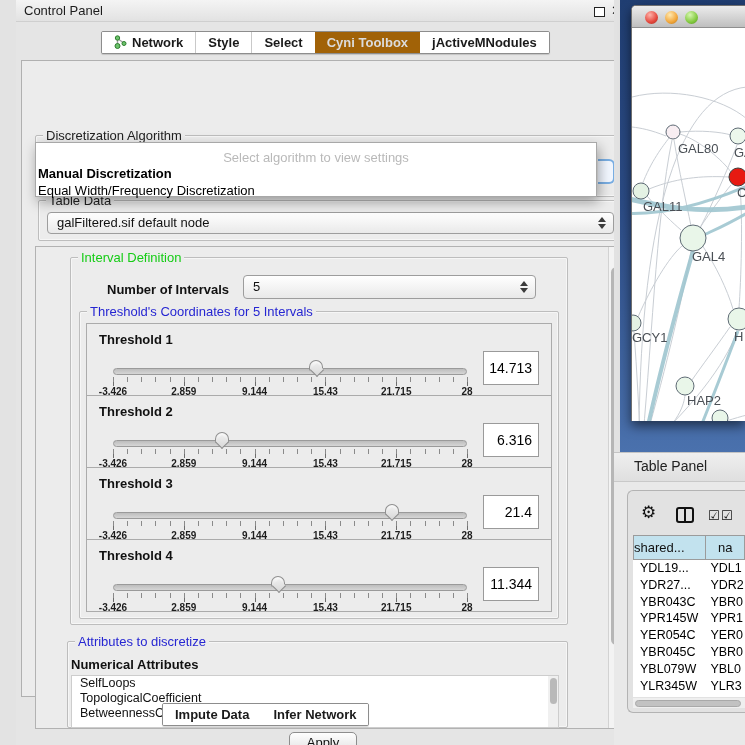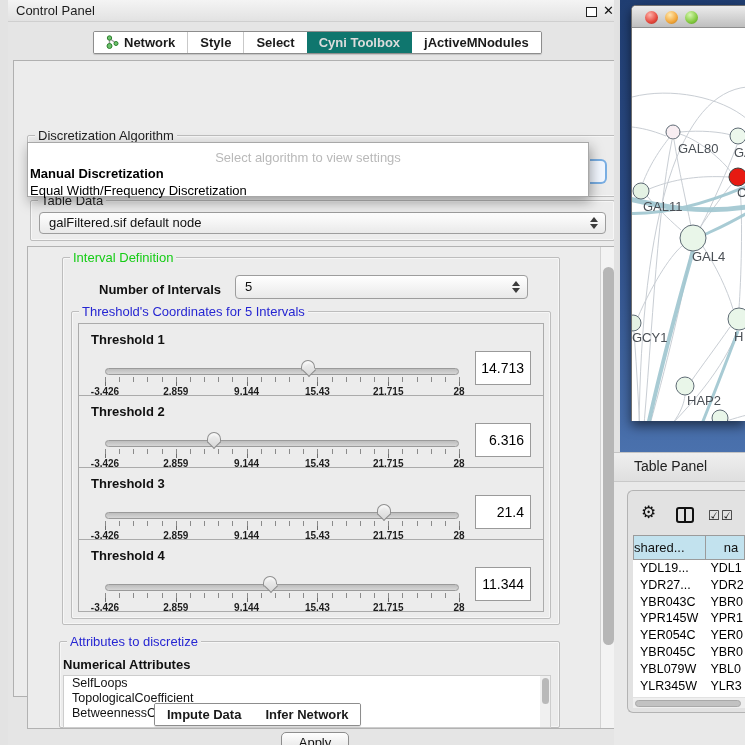--- a/index.html
+++ b/index.html
@@ -1,33 +1,33 @@
 <!DOCTYPE html>
 <html><head>
 <meta charset="utf-8">
 <style>
   * { margin:0; padding:0; box-sizing:border-box; }
   html,body { width:745px; height:745px; overflow:hidden;
     font-family:"Liberation Sans","DejaVu Sans",sans-serif; background:#e3e3e3; }
   .abs { position:absolute; }
 
   
-  #control-panel { left:8px; top:0; width:614px; height:745px; background:#e5e5e5; }
+  #control-panel { left:16px; top:0; width:614px; height:745px; background:#e5e5e5; }
   #cp-titlebar { left:0; top:0; width:614px; height:22px;
     background:linear-gradient(#f4f4f4,#e2e2e2); border-bottom:1px solid #cfcfcf; }
   #cp-title { left:8px; top:3px; font-size:13px; color:#1c1c1c; }
   #float-icon { left:578px; top:7px; width:11px; height:10px; border:1.5px solid #222; background:#fff; }
   #close-icon { left:595px; top:3px; font-size:13px; font-weight:bold; color:#111; cursor:default; }
 
   .tabbar { display:flex; height:23px; background:#fff; border:1px solid #8d8d8d;
     border-radius:2px; overflow:hidden; box-shadow:0 1px 1px rgba(0,0,0,.15); }
   .tab { font-size:13px; font-weight:bold; color:#1a1a1a; line-height:21px;
     padding:0 12px; white-space:nowrap; background:#fff; }
   .tab.sep { border-left:1px solid #c9c9c9; }
-  .tab.selected { background:#0f766e; color:#dcdcdc; }
+  .tab.selected { background:#a16207; color:#dcdcdc; }
   #top-tabbar { left:85px; top:31px; }
   #bottom-tabbar { left:146px; top:703px; }
   .net-icon { display:inline-block; vertical-align:-2px; margin-right:5px; }
 
   #cp-frame { left:5px; top:60px; width:604px; height:637px;
     border:1px solid #b0b0b0; background:#ececec; }
 
   .groupbox { border:1px solid #bdbdbd; border-radius:2px; box-shadow:inset 0 0 0 1px #f6f6f6; }
   .gtitle { position:absolute; top:-8px; left:7px; background:#ececec; padding:0 3px;
     font-size:13px; white-space:nowrap; }
@@ -132,21 +132,21 @@
     border:1px solid #b3b3b3; border-right:none; border-radius:6px 0 0 6px; background:#e2e2e2; }
   #gear-icon { left:27px; top:502px; font-size:17px; color:#111; font-weight:bold; }
   #split-icon { left:62px; top:507px; width:18px; height:16px; border:2px solid #111; border-radius:3px; background:#e2e2e2; }
   #split-icon i { position:absolute; left:6px; top:0; width:2px; height:12px; background:#111; }
   .cb-icon { position:absolute; top:508px; font-size:13px; color:#111; }
   #cb1 { left:94px; } #cb2 { left:107px; }
 
   #grid-header { left:19px; top:535px; width:112px; height:25px; display:flex; }
   .hcell { background:#c2e2ee; border:1px solid #9b9b9b; font-size:13px; color:#111;
     line-height:23px; overflow:hidden; white-space:nowrap; }
-  .hcell.c0 { width:76px; } .hcell.c1 { width:40px; border-left:none; text-align:center; padding-left:12px; }
+  .hcell.c0 { width:76px; } .hcell.c1 { width:40px; border-left:none; text-align:left; padding-left:12px; }
   #grid-body { left:19px; top:560px; width:112px; height:137px; background:#fff; overflow:hidden; }
   .grow { display:flex; height:16.8px; }
   .gcell { font-size:12.5px; color:#000; line-height:16.8px; white-space:nowrap; overflow:hidden; }
   .gcell.c0 { width:76px; padding-left:7px; } .gcell.c1 { width:40px; padding-left:4px; }
   #h-scrollbar { left:19px; top:698px; width:112px; height:10px; background:#efefef; }
   #h-thumb { left:21px; top:699.5px; width:106px; height:7px; background:#c2c2c2;
     border:1px solid #a9a9a9; border-radius:4px; }
 </style>
 </head>
 <body>

